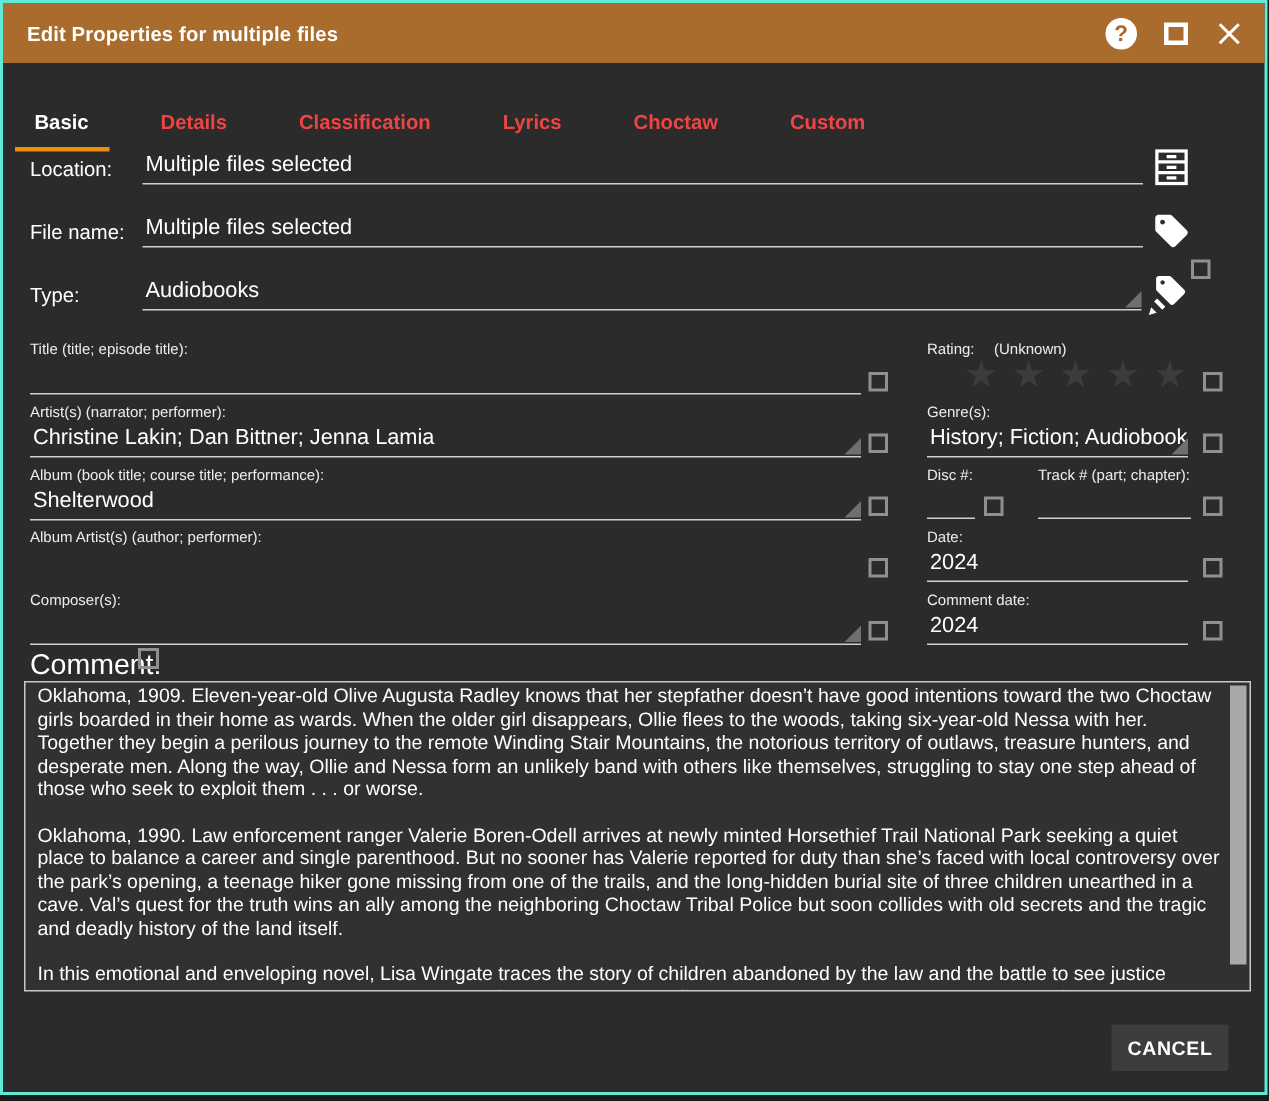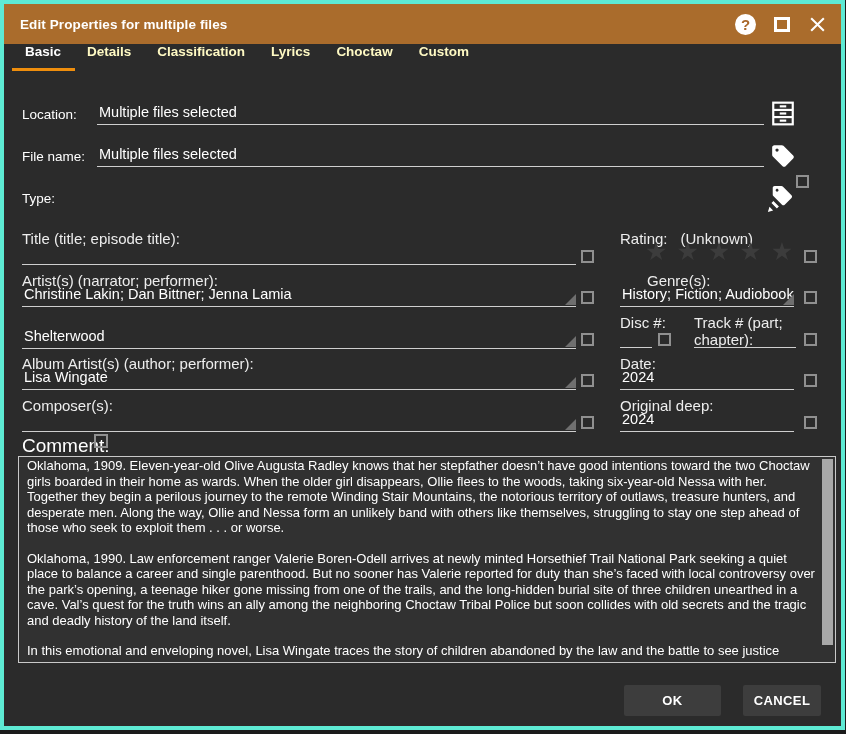--- a/index.html
+++ b/index.html
@@ -1,43 +1,43 @@
 <!DOCTYPE html>
 <html><head>
 <meta charset="utf-8">
 <style>
   * { margin:0; padding:0; box-sizing:border-box; }
   html,body { background:#1b1b1b; }
   body { width:846px; height:734px; font-family:"Liberation Sans", sans-serif; }
   .stage { position:relative; width:846px; height:734px; overflow:hidden; }
   .dialog { position:absolute; left:0; top:0; width:845px; height:730px;
-            border:4px solid #5eead4; background:#2b2b2b; }
+            border:2px solid #5eead4; background:#2b2b2b; }
 
   
   .titlebar { position:absolute; left:0; top:0; right:0; height:40px; background:#aa6c2c;
               display:flex; align-items:center; padding:0 14px 0 16px; }
   .title { color:#fff; font-weight:bold; font-size:13.5px; letter-spacing:0.1px; }
   .tb-icons { margin-left:auto; display:flex; align-items:center; gap:18px; }
   .help-circle { width:21px; height:21px; border-radius:50%; background:#fff; color:#a9672a;
                  display:flex; align-items:center; justify-content:center;
                  font-weight:bold; font-size:15px; cursor:pointer; }
   .max-box { width:16px; height:15px; border:3px solid #fff; cursor:pointer; }
   .close-x { display:flex; cursor:pointer; }
 
   
   .tabs { position:absolute; top:40px; left:0; right:0; height:47px;
-          display:flex; align-items:flex-start; padding-left:21px; gap:26px; }
-  .tab { color:#fef9c3; font-size:13.5px; font-weight:bold; cursor:pointer; }
+          display:flex; align-items:flex-end; padding-left:21px; gap:48px; }
+  .tab { color:#ef4444; font-size:13.5px; font-weight:bold; cursor:pointer; }
   .tab.active { color:#fff; position:relative; }
   .tab.active::after { content:""; position:absolute; left:-13px; right:-14px; bottom:-12px;
                        height:3px; background:#ef8e0d; }
 
   
   .blab { position:absolute; color:#fff; font-size:13.5px; }
-  .slab { position:absolute; color:#ededed; font-size:15px; }
+  .slab { position:absolute; color:#ededed; font-size:10px; }
   .uline { position:absolute; border-bottom:1px solid #cfcfcf; color:#fff; }
   .uline .val { display:block; font-size:14.5px; padding:0 14px 3px 2px;
                 white-space:nowrap; overflow:hidden; }
   .uline.small .val { font-size:13px; }
   .tri { position:absolute; right:0; bottom:1px; width:0; height:0;
          border-left:11px solid transparent; border-bottom:11px solid #6f6f6f; cursor:pointer; }
   .cb { position:absolute; width:13px; height:13px; border:2px solid #909090;
         background:transparent; cursor:pointer; }
   .ficon { position:absolute; cursor:pointer; }
 
@@ -73,21 +73,21 @@
   #type-cb    { left:792px; top:171px; }
 
   #lf0-label { left:18px; top:226px; }  #lf0-input { left:18px; top:241px; width:554px; height:20px; }  #lf0-cb { left:577px; top:246px; }
   #lf1-label { left:18px; top:268px; }  #lf1-input { left:18px; top:282px; width:554px; height:21px; }  #lf1-cb { left:577px; top:287px; }
   #lf2-label { left:18px; top:310px; }  #lf2-input { left:18px; top:324px; width:554px; height:21px; }  #lf2-cb { left:577px; top:329px; }
   #lf3-label { left:18px; top:351px; }  #lf3-input { left:18px; top:365px; width:554px; height:21px; }  #lf3-cb { left:577px; top:370px; }
   #lf4-label { left:18px; top:393px; }  #lf4-input { left:18px; top:407px; width:554px; height:21px; }  #lf4-cb { left:577px; top:412px; }
 
   #rating-label { left:616px; top:226px; display:flex; gap:13px; }
   #rating-cb { left:800px; top:246px; }
-  #genre-label { left:616px; top:268px;margin-left:27px; }
+  #genre-label { left:616px; top:268px; }
   #genre-input { left:616px; top:282px; width:174px; height:21px; }
   #genre-cb { left:800px; top:287px; }
   #disc-label { left:616px; top:310px; }
   #disc-input { left:616px; top:327px; width:32px; height:17px; }
   #disc-cb { left:654px; top:329px; }
   #track-label { left:690px; top:310px; }
   #track-input { left:690px; top:327px; width:102px; height:17px; }
   #track-cb { left:800px; top:329px; }
   #date-label { left:616px; top:351px; }
   #date-input { left:616px; top:365px; width:174px; height:21px; }
@@ -146,20 +146,24 @@
     <div class="uline" id="fn-input">
       <span class="val">Multiple files selected</span>
     </div>
     <span class="ficon" id="icon-tag">
       <svg width="26" height="28" viewBox="0 0 24 24">
         <path fill="#fff" d="M21.4 11.6l-9-9C12 2.2 11.5 2 11 2H4c-1.1 0-2 .9-2 2v7c0 .5.2 1 .6 1.4l9 9c.8.8 2 .8 2.8 0l7-7c.8-.8.8-2 0-2.8zM6.5 8C5.7 8 5 7.3 5 6.5S5.7 5 6.5 5 8 5.7 8 6.5 7.3 8 6.5 8z"></path>
       </svg>
     </span>
 
     <span class="blab" id="type-label">Type:</span>
+    <div class="uline" id="type-input">
+      <span class="val">Audiobooks</span>
+      <span class="tri"></span>
+    </div>
     <span class="ficon" id="icon-edittag">
       <svg width="29" height="29" viewBox="0 0 30 30">
         <path fill="#fff" transform="translate(6,0)" d="M21.4 11.6l-9-9C12 2.2 11.5 2 11 2H4c-1.1 0-2 .9-2 2v7c0 .5.2 1 .6 1.4l9 9c.8.8 2 .8 2.8 0l7-7c.8-.8.8-2 0-2.8zM6.5 8C5.7 8 5 7.3 5 6.5S5.7 5 6.5 5 8 5.7 8 6.5 7.3 8 6.5 8z"></path>
         <rect x="6" y="19.5" width="9" height="4" transform="rotate(45 10.5 21.5)" fill="#fff" stroke="#2b2b2b" stroke-width="1"></rect>
         <path fill="#fff" d="M3 29l1.6-5.4 3.8 3.8z"></path>
       </svg>
     </span>
     <span class="cb" id="type-cb"></span>
 
     <span class="slab" id="lf0-label">Title (title; episode title):</span>
@@ -168,31 +172,28 @@
     </div>
     <span class="cb" id="lf0-cb"></span>
 
     <span class="slab" id="lf1-label">Artist(s) (narrator; performer):</span>
     <div class="uline" id="lf1-input">
       <span class="val">Christine Lakin; Dan Bittner; Jenna Lamia</span>
       <span class="tri"></span>
     </div>
     <span class="cb" id="lf1-cb"></span>
 
+    <span class="slab" id="lf2-label">Album (book title; course title; performance):</span>
     <div class="uline" id="lf2-input">
       <span class="val">Shelterwood</span>
       <span class="tri"></span>
     </div>
     <span class="cb" id="lf2-cb"></span>
 
     <span class="slab" id="lf3-label">Album Artist(s) (author; performer):</span>
-    <div class="uline" id="lf3-input">
-      <span class="val">Lisa Wingate</span>
-      <span class="tri"></span>
-    </div>
     <span class="cb" id="lf3-cb"></span>
 
     <span class="slab" id="lf4-label">Composer(s):</span>
     <div class="uline" id="lf4-input">
       <span class="val"></span>
       <span class="tri"></span>
     </div>
     <span class="cb" id="lf4-cb"></span>
 
     <span class="slab" id="rating-label">
@@ -222,32 +223,31 @@
       <span class="val"></span>
     </div>
     <span class="cb" id="track-cb"></span>
 
     <span class="slab" id="date-label">Date:</span>
     <div class="uline" id="date-input">
       <span class="val">2024</span>
     </div>
     <span class="cb" id="date-cb"></span>
 
-    <span class="slab" id="odate-label">Original deep:</span>
+    <span class="slab" id="odate-label">Comment date:</span>
     <div class="uline" id="odate-input">
       <span class="val">2024</span>
     </div>
     <span class="cb" id="odate-cb"></span>
 
     <span class="blab" id="comment-label">Comment:</span>
     <span class="cb" id="comment-cb"></span>
     <div class="textbox">
       <p>Oklahoma, 1909. Eleven-year-old Olive Augusta Radley knows that her stepfather doesn’t have good intentions toward the two Choctaw girls boarded in their home as wards. When the older girl disappears, Ollie flees to the woods, taking six-year-old Nessa with her. Together they begin a perilous journey to the remote Winding Stair Mountains, the notorious territory of outlaws, treasure hunters, and desperate men. Along the way, Ollie and Nessa form an unlikely band with others like themselves, struggling to stay one step ahead of those who seek to exploit them . . . or worse.</p>
       <p>Oklahoma, 1990. Law enforcement ranger Valerie Boren-Odell arrives at newly minted Horsethief Trail National Park seeking a quiet place to balance a career and single parenthood. But no sooner has Valerie reported for duty than she’s faced with local controversy over the park’s opening, a teenage hiker gone missing from one of the trails, and the long-hidden burial site of three children unearthed in a cave. Val’s quest for the truth wins an ally among the neighboring Choctaw Tribal Police but soon collides with old secrets and the tragic and deadly history of the land itself.</p>
       <p>In this emotional and enveloping novel, Lisa Wingate traces the story of children abandoned by the law and the battle to see justice done. Amid times of deep conflict over who owns the land and its riches, Ollie and Val traverse the rugged and beautiful terrain, each seeking answers.</p>
       <span class="vthumb"></span>
     </div>
 
-    <div class="btn" id="btn-ok">OK</div>
     <div class="btn" id="btn-cancel">CANCEL</div>
 
   </div>
 </div>
 
 </body></html>

